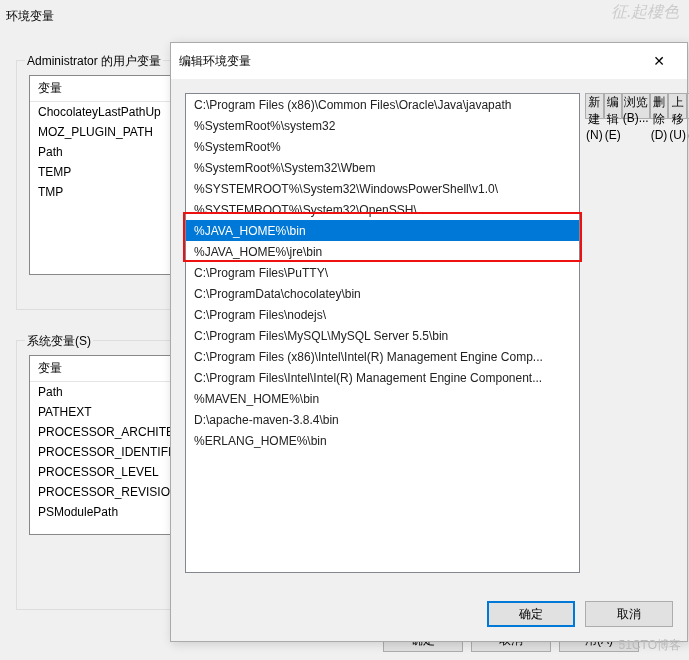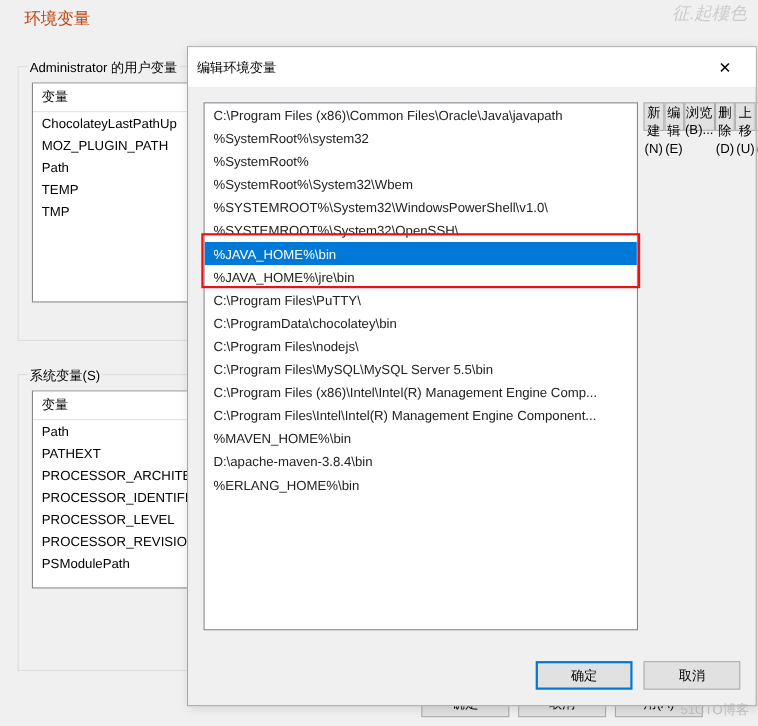--- a/index.html
+++ b/index.html
@@ -14,23 +14,23 @@
 }
 .bg-dialog {
   position: absolute;
   left: 0; top: 0;
   width: 689px;
   height: 660px;
   background: #f0f0f0;
 }
 .bg-title {
   position: absolute;
-  left: 22px; top: 8px;
-  font-size: 15px;
-  color: #c2410c;
+  left: 6px; top: 8px;
+  font-size: 12px;
+  color: #000000;
 }
 .watermark-top {
   position: absolute;
   right: 10px;
   top: 2px;
   font-size: 16px;
   color: #ccc;
   font-style: italic;
   font-family: serif;
 }

